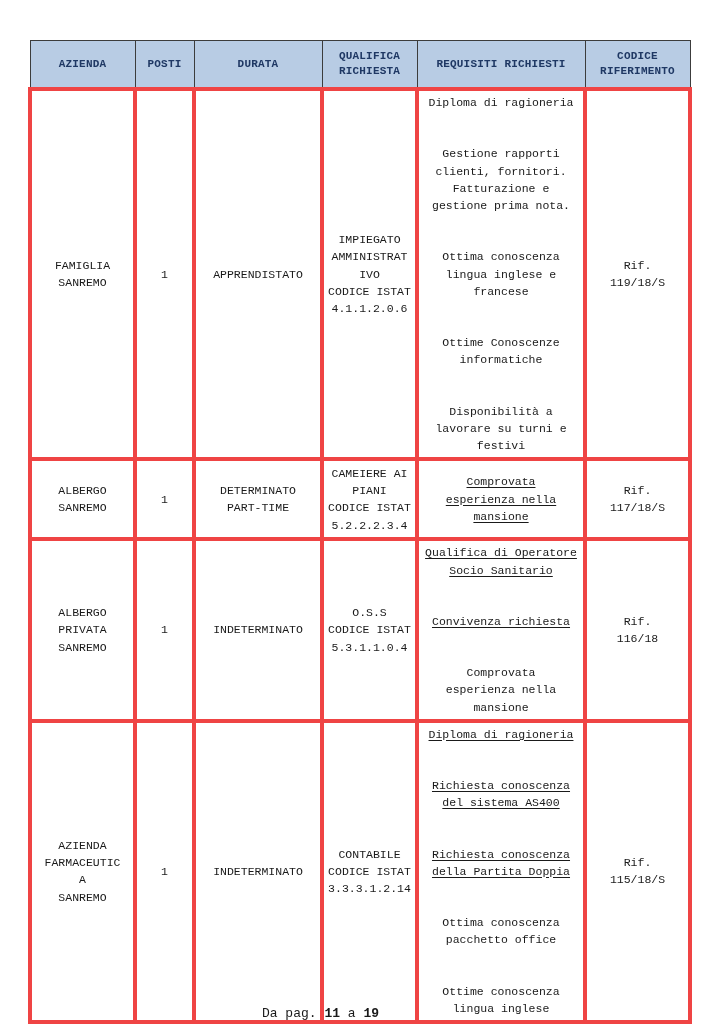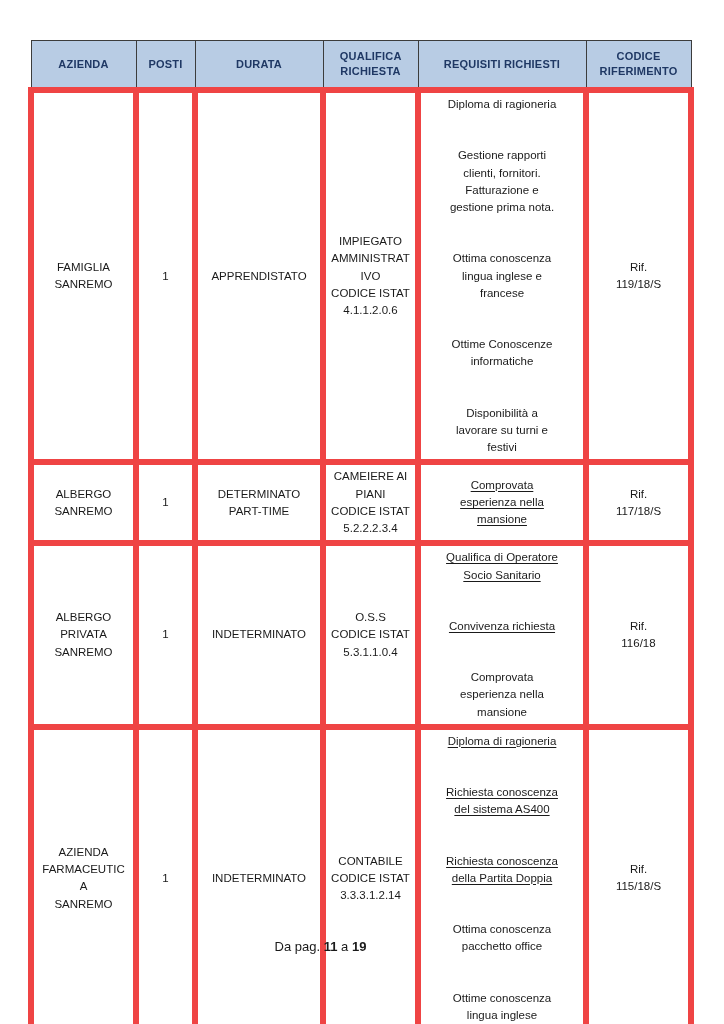--- a/index.html
+++ b/index.html
@@ -13,32 +13,33 @@
     font-family: "Liberation Sans", sans-serif;
     color: #000000;
     position: relative;
     overflow: hidden;
   }
   .page {
     position: absolute;
     left: 0; top: 0;
     width: 724px;
     height: 1024px;
+    font-family: Liberation Mono, monospace;
   }
   table.joblist {
     position: absolute;
     left: 28px;
     top: 40px;
     width: 660px;
     border-collapse: collapse;
     table-layout: fixed;
   }
   table.joblist td,
   table.joblist th {
-    border: 6px solid #ef4444;
+    border: 4px solid #ef4444;
     vertical-align: middle;
     text-align: center;
     padding: 3px 4px;
     font-size: 11.5px;
     line-height: 1.5;
     word-wrap: break-word;
     overflow-wrap: break-word;
     word-break: break-word;
     color: #1a1a1a;
   }
@@ -78,21 +79,21 @@
   }
 
   .r1 { height: 318px; }
   .r2 { height: 80px; }
   .r3 { height: 140px; }
   .r4 { height: 235px; }
 
   .footer {
     position: absolute;
     left: 0;
-    top: 939px;
+    top: 1006px;
     width: 641px;
     text-align: center;
     font-size: 13px;
     color: #1a1a1a;
   }
   .footer b { font-weight: bold; }
 </style>
 </head>
 <body>
 

